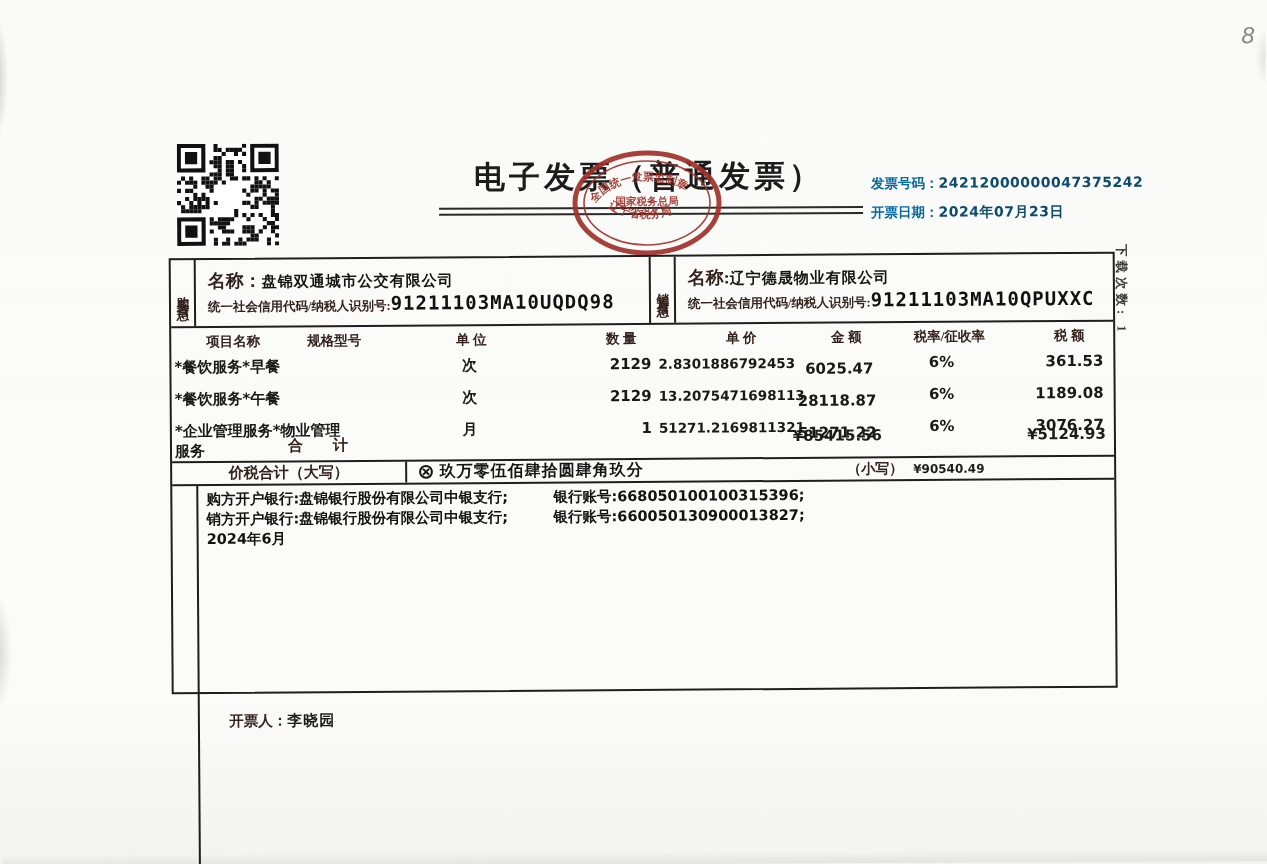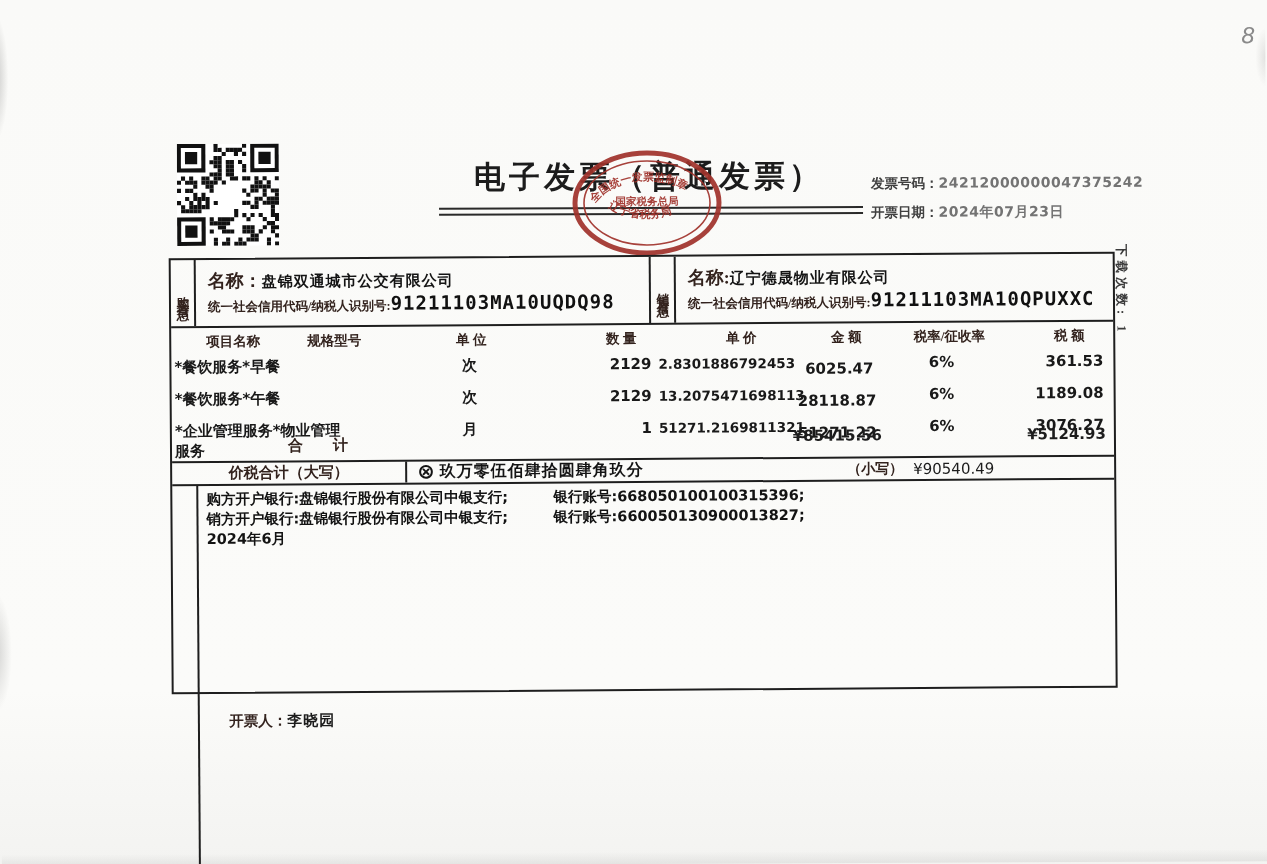--- a/index.html
+++ b/index.html
@@ -24,22 +24,22 @@
   .qr { position:absolute; left:178px; top:142px; width:102px; height:102px; }
   .title {
     position:absolute; left:650px; top:156px; transform:translateX(-50%);
     font-family:"Liberation Serif","DejaVu Serif",serif; font-weight:700;
     font-size:31px; letter-spacing:4px; color:#1c1c1c; white-space:nowrap;
   }
   .title-rule { position:absolute; left:440px; top:207px; width:424px; height:8px;
     border-top:2px solid #2a2a2a; border-bottom:2px solid #2a2a2a; }
   .stamp { position:absolute; left:568px; top:148px; width:160px; height:110px; opacity:.92; }
   .inv-meta { position:absolute; left:872px; top:170px; font-size:14px; line-height:28px; white-space:nowrap; }
-  .inv-meta .lab { font-size:13.5px; color:#404040; }
-  .inv-meta .val { font-weight:700; color:#737373; letter-spacing:.5px; }
+  .inv-meta .lab { font-size:13.5px; color:#0369a1; }
+  .inv-meta .val { font-weight:700; color:#0c4a6e; letter-spacing:.5px; }
   .corner-mark { position:absolute; left:1243px; top:26px; font-size:22px; color:#8a8a8a; font-style:italic; }
 
   .side-text { position:absolute; left:1130px; top:246px; transform:rotate(90deg); transform-origin:left top;
     font-size:12.5px; font-weight:700; color:#3a3a3a; white-space:nowrap; letter-spacing:4px;
     font-family:"Liberation Serif",serif; }
 
   
   .frame { position:absolute; left:170px; top:255px; width:946px; height:436px;
     border:2px solid #1e1e1e; display:flex; flex-direction:column; transform:rotate(-0.15deg); }
 
@@ -77,21 +77,21 @@
   .total-row .tt { position:absolute; left:0; width:934px; text-align:right; font-weight:600; }
 
   
   .summary { height:38px; border-bottom:2px solid #1e1e1e; display:flex; align-items:center; position:relative; }
   .sum-label { width:235px; border-right:2px solid #1e1e1e; align-self:stretch; display:flex;
     align-items:center; justify-content:center; font-size:15px; }
   .sum-words { display:flex; align-items:center; padding-left:10px; font-size:16px; font-weight:700; color:#141414; letter-spacing:1px; }
   .sum-sym { font-size:21px; font-weight:700; margin-right:4px; line-height:1; }
   .sum-small { position:absolute; left:675px; top:0; height:100%; display:flex; align-items:center; font-size:15px; }
   .sum-small .cn-label { font-size:14px; margin-right:10px; }
-  .sum-small .amt { font-weight:400; font-size:15px; }
+  .sum-small .amt { font-weight:700; font-size:12px; }
 
   
   .remarks { flex:1; display:flex; }
   .rem-side { width:26px; border-right:2px solid #1e1e1e; }
   .rem-side .vlabel { letter-spacing:16px; height:100%; padding-top:6px; }
   .rem-body { flex:1; padding:3px 8px; font-size:14.5px; font-weight:700; color:#131313; line-height:20px; }
   .rem-line { display:flex; white-space:nowrap; }
   .rem-line .l { width:347px; }
 
   .drawer { position:absolute; left:228px; top:710px; font-size:15px; }

